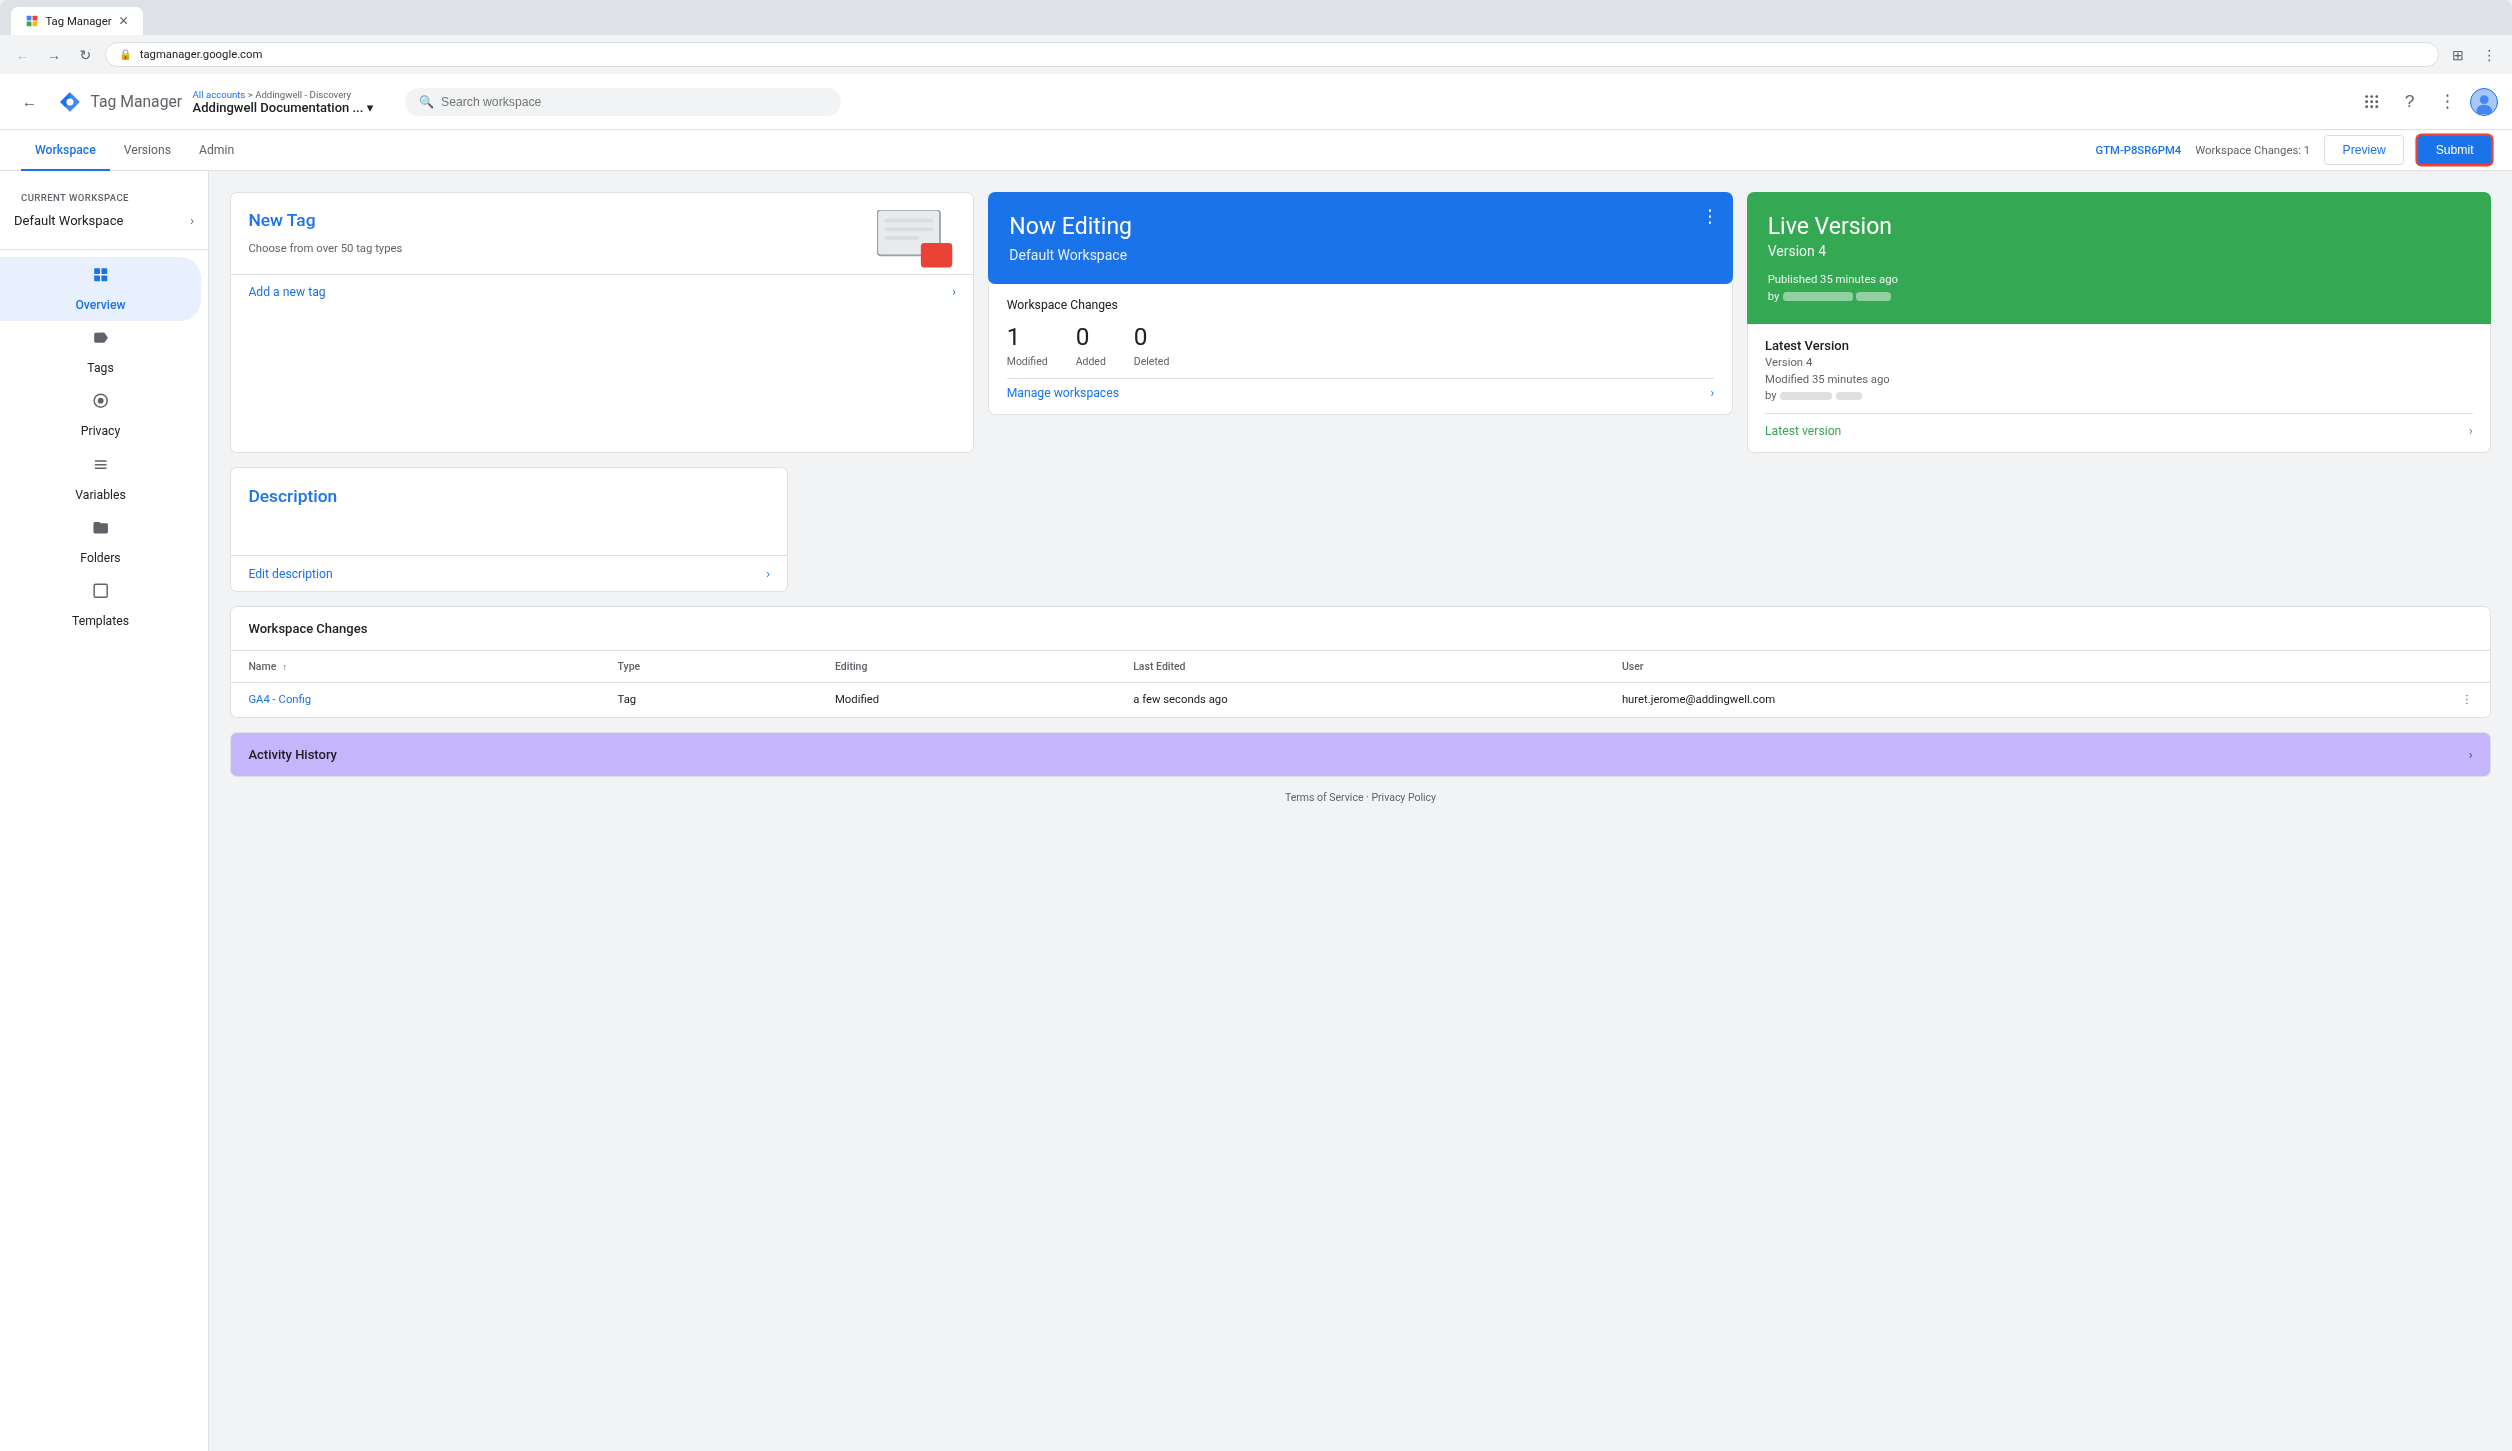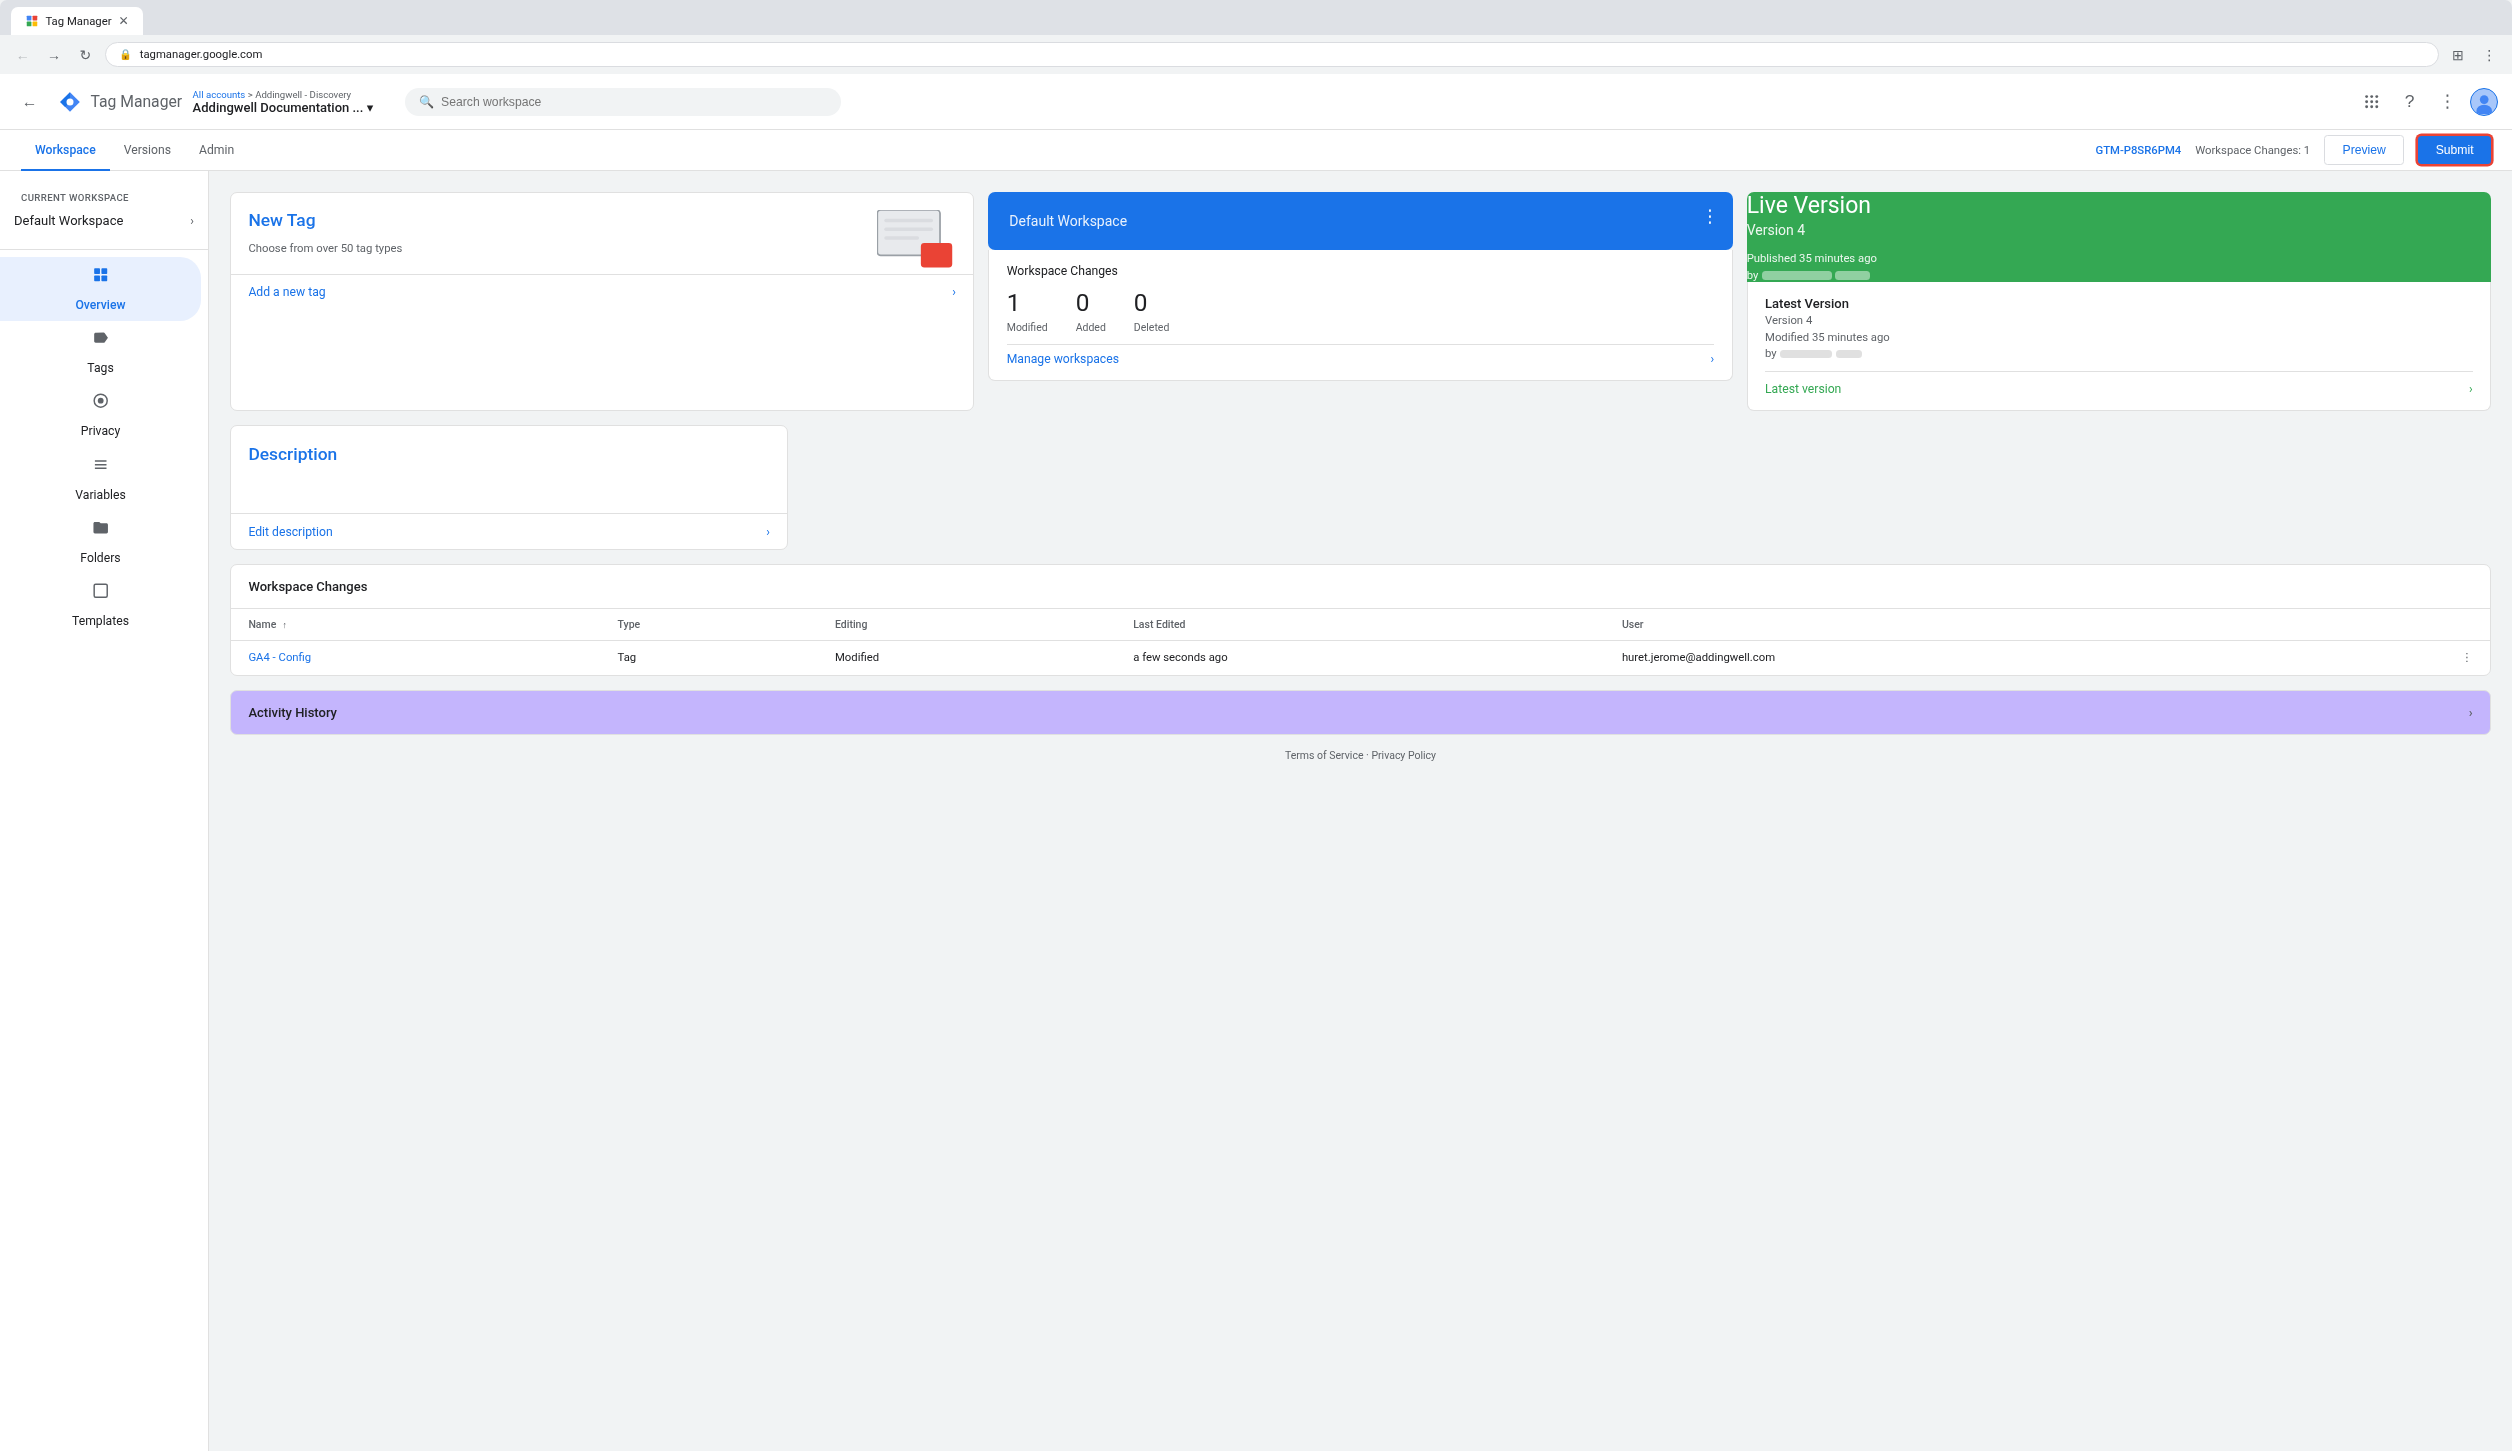--- a/index.html
+++ b/index.html
@@ -82,21 +82,21 @@
     .workspace-changes-card { background: #fff; border-radius: 0 0 7px 7px; border: 0.9px solid #e0e0e0; border-top: none; padding: 14px 17.4px; }
     .wc-title { font-size: 12.2px; color: #202124; margin-bottom: 10.5px; }
     .wc-stats { display: flex; gap: 28px; margin-bottom: 10.5px; }
     .wc-stat { display: flex; flex-direction: column; gap: 3.5px; }
     .wc-stat-num { font-size: 24.4px; font-weight: 400; color: #202124; }
     .wc-stat-label { font-size: 10.5px; color: #5f6368; }
     .wc-action { display: flex; align-items: center; justify-content: space-between; padding: 7px 0 0; color: #1a73e8; font-size: 12.2px; cursor: pointer; border-top: 0.9px solid #e0e0e0; margin-top: 7px; }
     .now-editing-wrapper { display: flex; flex-direction: column; }
 
     
-    .card-green { background: #34a853; border: none; color: #fff; border-radius: 7px 7px 0 0; }
+    .card-green { background: #34a853; border: none; padding: 21px; color: #fff; border-radius: 7px 7px 0 0; }
     .card-green-title { font-size: 23px; font-weight: 400; margin-bottom: 3.5px; }
     .card-green-subtitle { font-size: 14px; opacity: 0.9; margin-bottom: 14px; }
     .published-info { font-size: 11.3px; opacity: 0.9; margin-bottom: 3.5px; }
     .published-by { display: flex; align-items: center; gap: 3.5px; font-size: 11.3px; opacity: 0.9; }
     .blur-bar { display: inline-block; width: 70px; height: 8.7px; background: rgba(255,255,255,0.5); border-radius: 3.5px; }
     .blur-bar-sm { display: inline-block; width: 35px; height: 8.7px; background: rgba(255,255,255,0.5); border-radius: 3.5px; }
     .latest-version-card { background: #fff; border: 0.9px solid #e0e0e0; border-top: none; border-radius: 0 0 7px 7px; padding: 14px 17.4px; }
     .lv-title { font-size: 13px; font-weight: 500; margin-bottom: 3.5px; }
     .lv-subtitle { font-size: 11.3px; color: #5f6368; margin-bottom: 3.5px; }
     .lv-by { display: flex; align-items: center; gap: 3.5px; font-size: 11.3px; color: #5f6368; margin-bottom: 10.5px; }
@@ -308,20 +308,21 @@
           </div>
           <div class="card-action">
             <span>Add a new tag</span>
             <span>›</span>
           </div>
         </div>
 
         <div class="now-editing-wrapper">
           <div class="card-blue">
             <span class="card-more-btn">⋮</span>
+            <div class="card-blue-title">Now Editing</div>
             <div class="card-blue-subtitle">Default Workspace</div>
           </div>
           <div class="workspace-changes-card">
             <div class="wc-title">Workspace Changes</div>
             <div class="wc-stats">
               <div class="wc-stat">
                 <span class="wc-stat-num">1</span>
                 <span class="wc-stat-label">Modified</span>
               </div>
               <div class="wc-stat">

